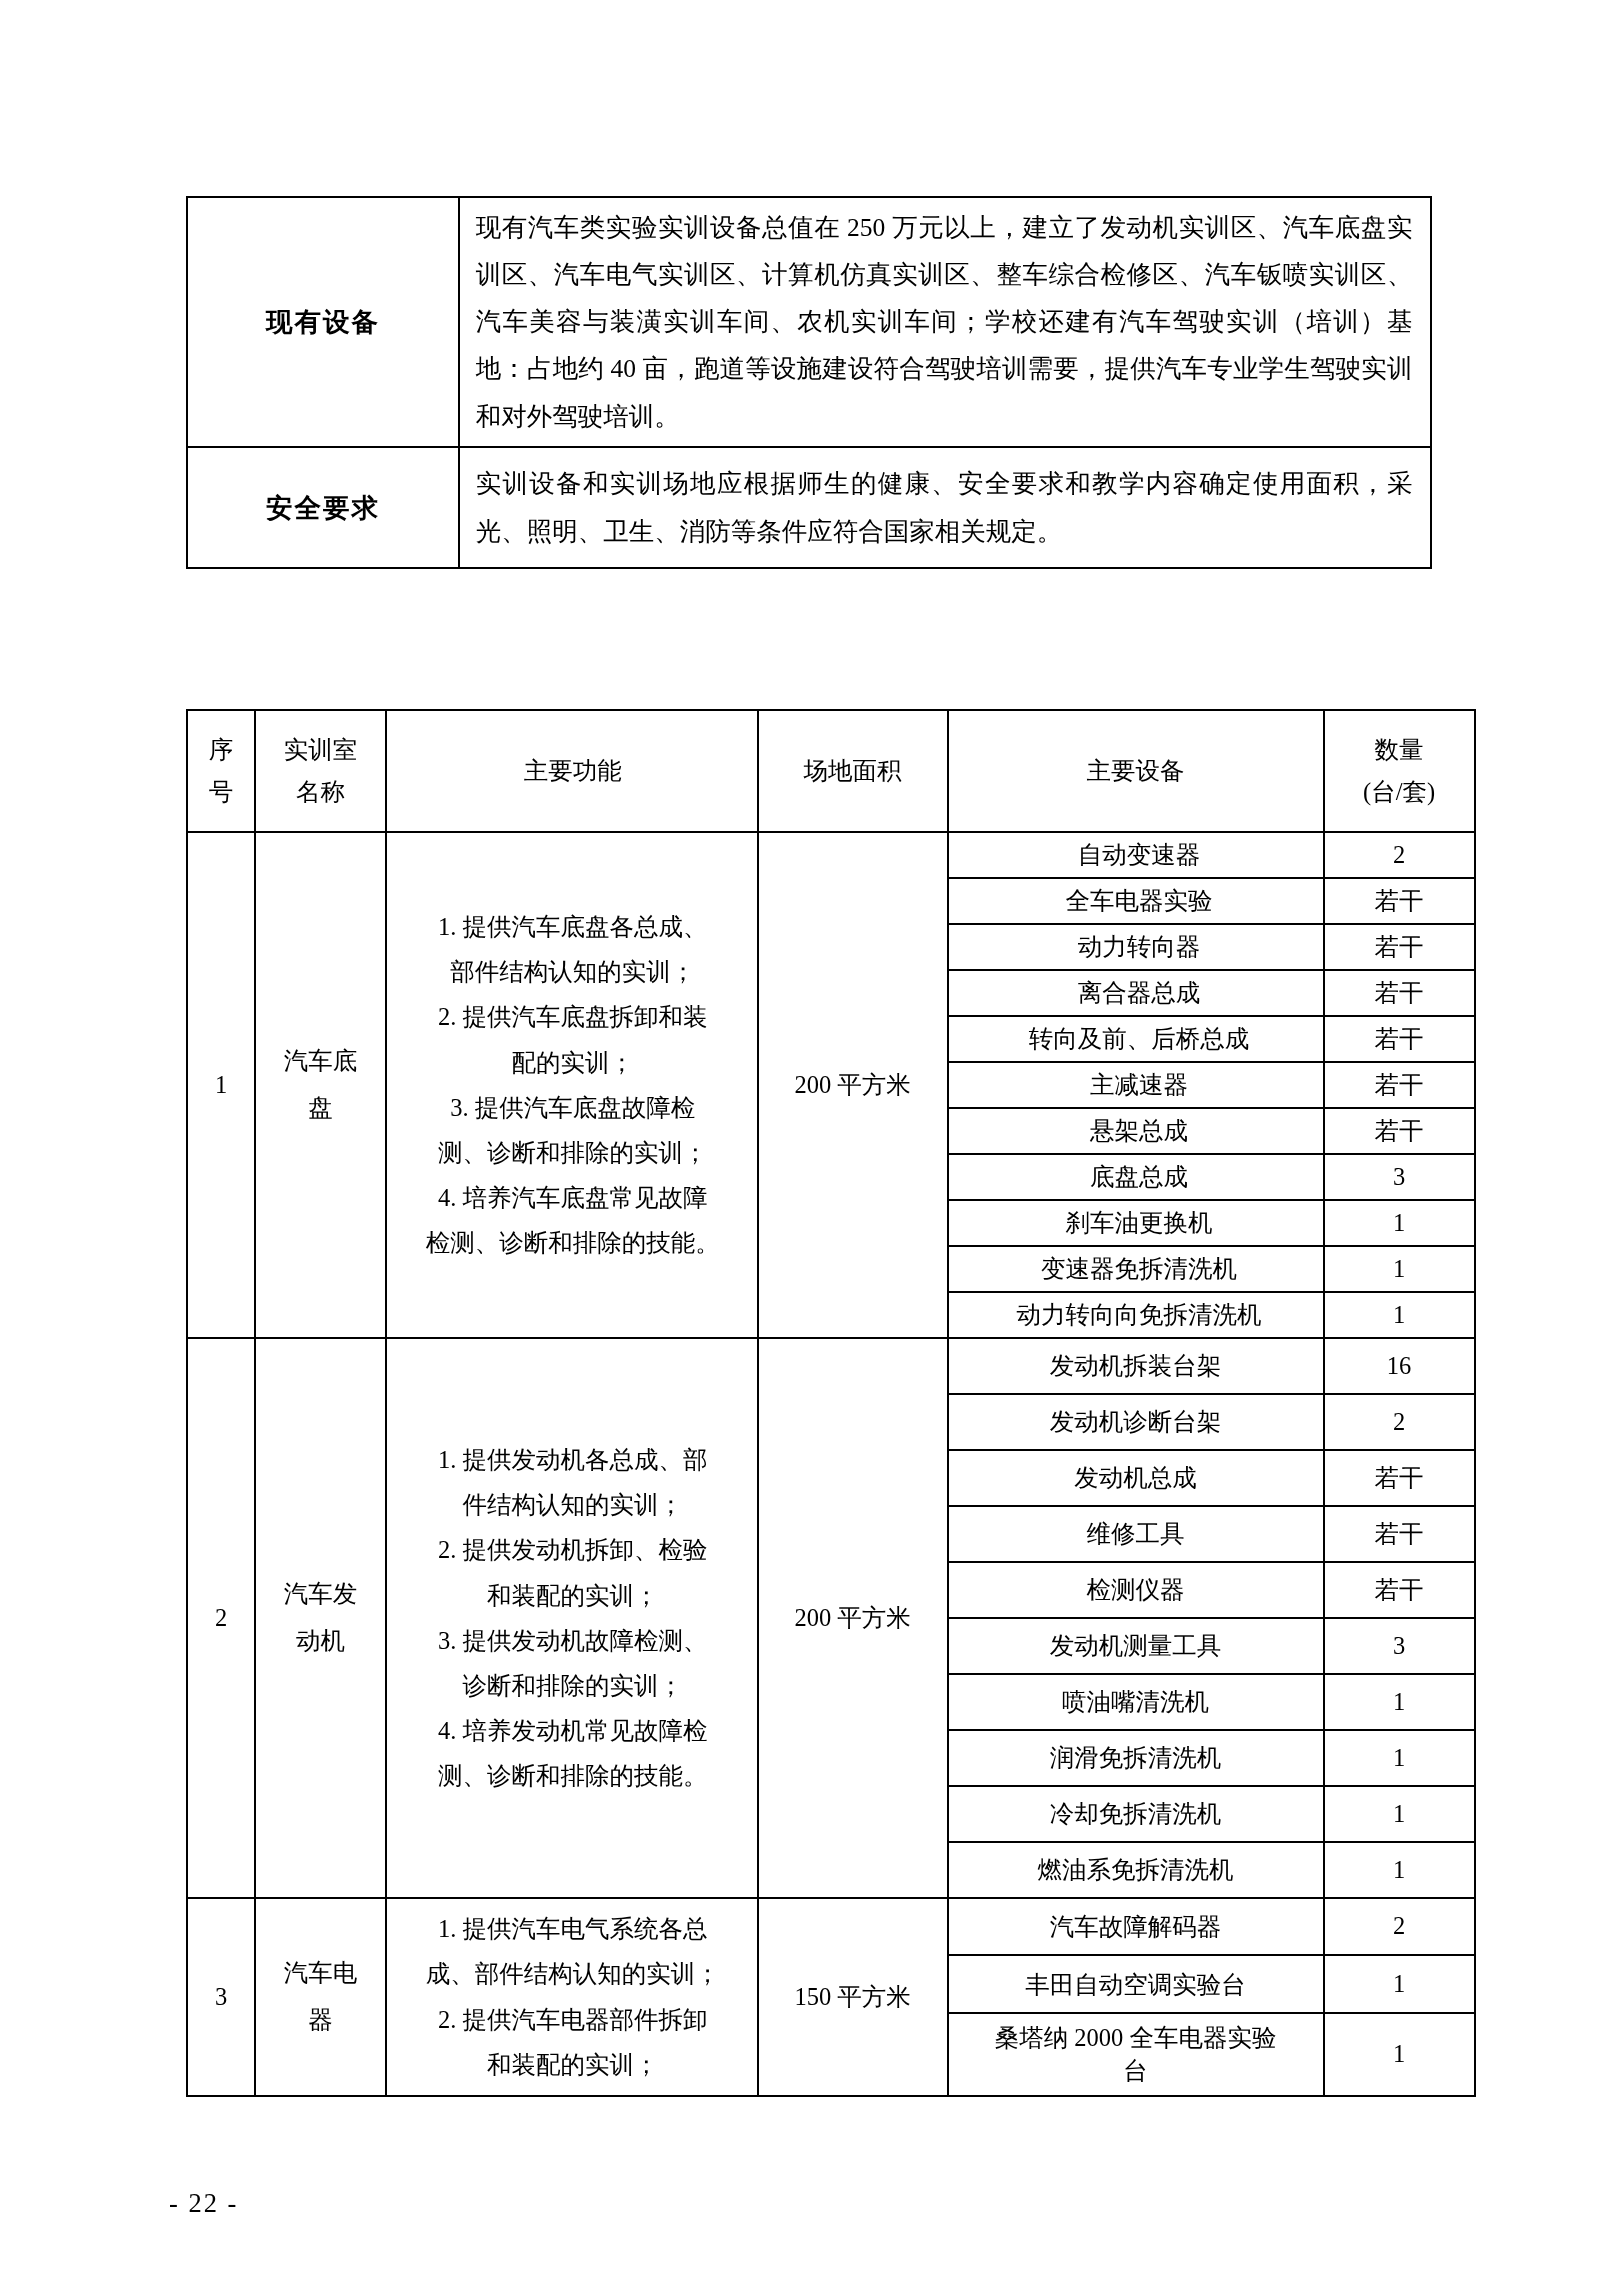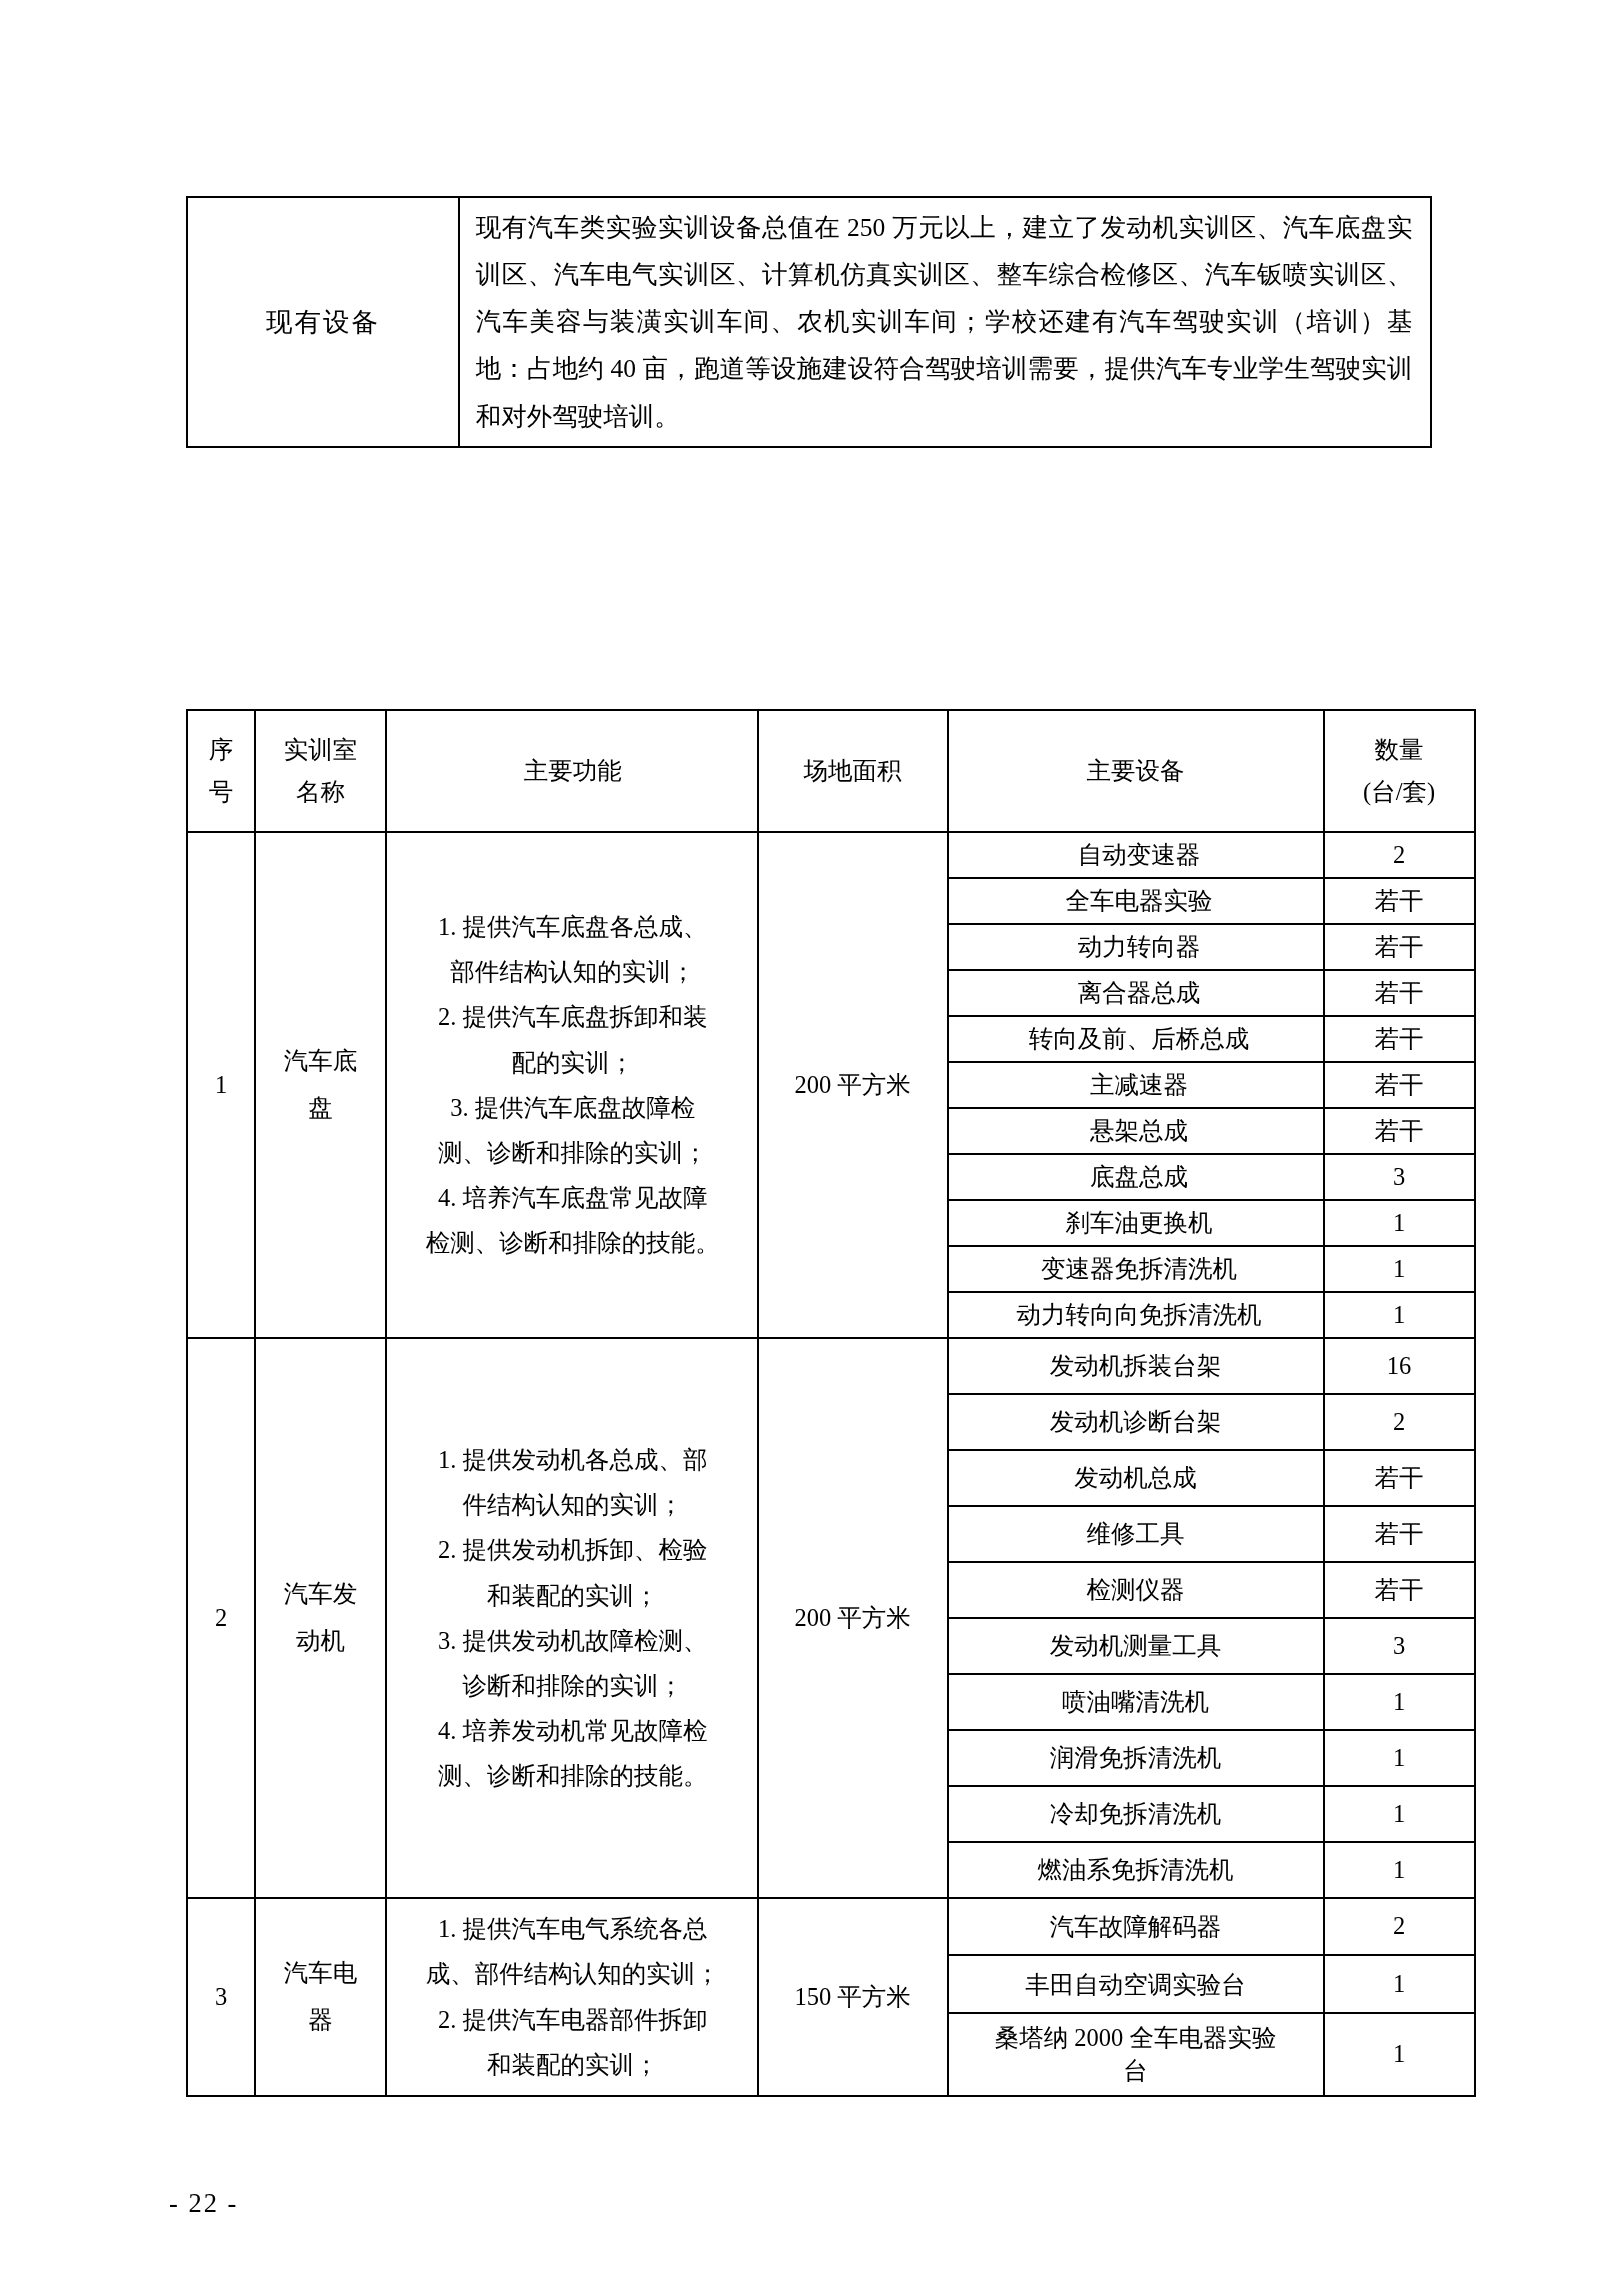--- a/index.html
+++ b/index.html
@@ -18,20 +18,21 @@
     width:1246px;
     border-collapse:collapse;
     table-layout:fixed;
   }
   .info-table td { border:2px solid #000; vertical-align:middle; }
   .info-label {
     width:268px;
     text-align:center;
     font-size:26.5px;
     letter-spacing:2px;
+    font-weight:bold;
   }
   .info-content {
     padding:5.9px 17.6px 5.9px 15.7px;
     font-size:25.5px;
     line-height:1.85;
     text-align:justify;
   }
   .row-equip-info td { height:235px; }
   .row-safety td { height:108px; }
 
@@ -78,20 +79,24 @@
 </head>
 <body>
 
 <div class="page">
 
   <table class="info-table">
     <tbody>
       <tr class="row-equip-info">
         <td class="info-label">现有设备</td>
         <td class="info-content">现有汽车类实验实训设备总值在 250 万元以上，建立了发动机实训区、汽车底盘实训区、汽车电气实训区、计算机仿真实训区、整车综合检修区、汽车钣喷实训区、汽车美容与装潢实训车间、农机实训车间；学校还建有汽车驾驶实训（培训）基地：占地约 40 亩，跑道等设施建设符合驾驶培训需要，提供汽车专业学生驾驶实训和对外驾驶培训。</td>
+      </tr>
+      <tr class="row-safety">
+        <td class="info-label">安全要求</td>
+        <td class="info-content">实训设备和实训场地应根据师生的健康、安全要求和教学内容确定使用面积，采光、照明、卫生、消防等条件应符合国家相关规定。</td>
       </tr>
     </tbody>
   </table>
 
 
   <table class="config-table">
     <thead>
       <tr>
         <th class="col-index">序
 号</th>

